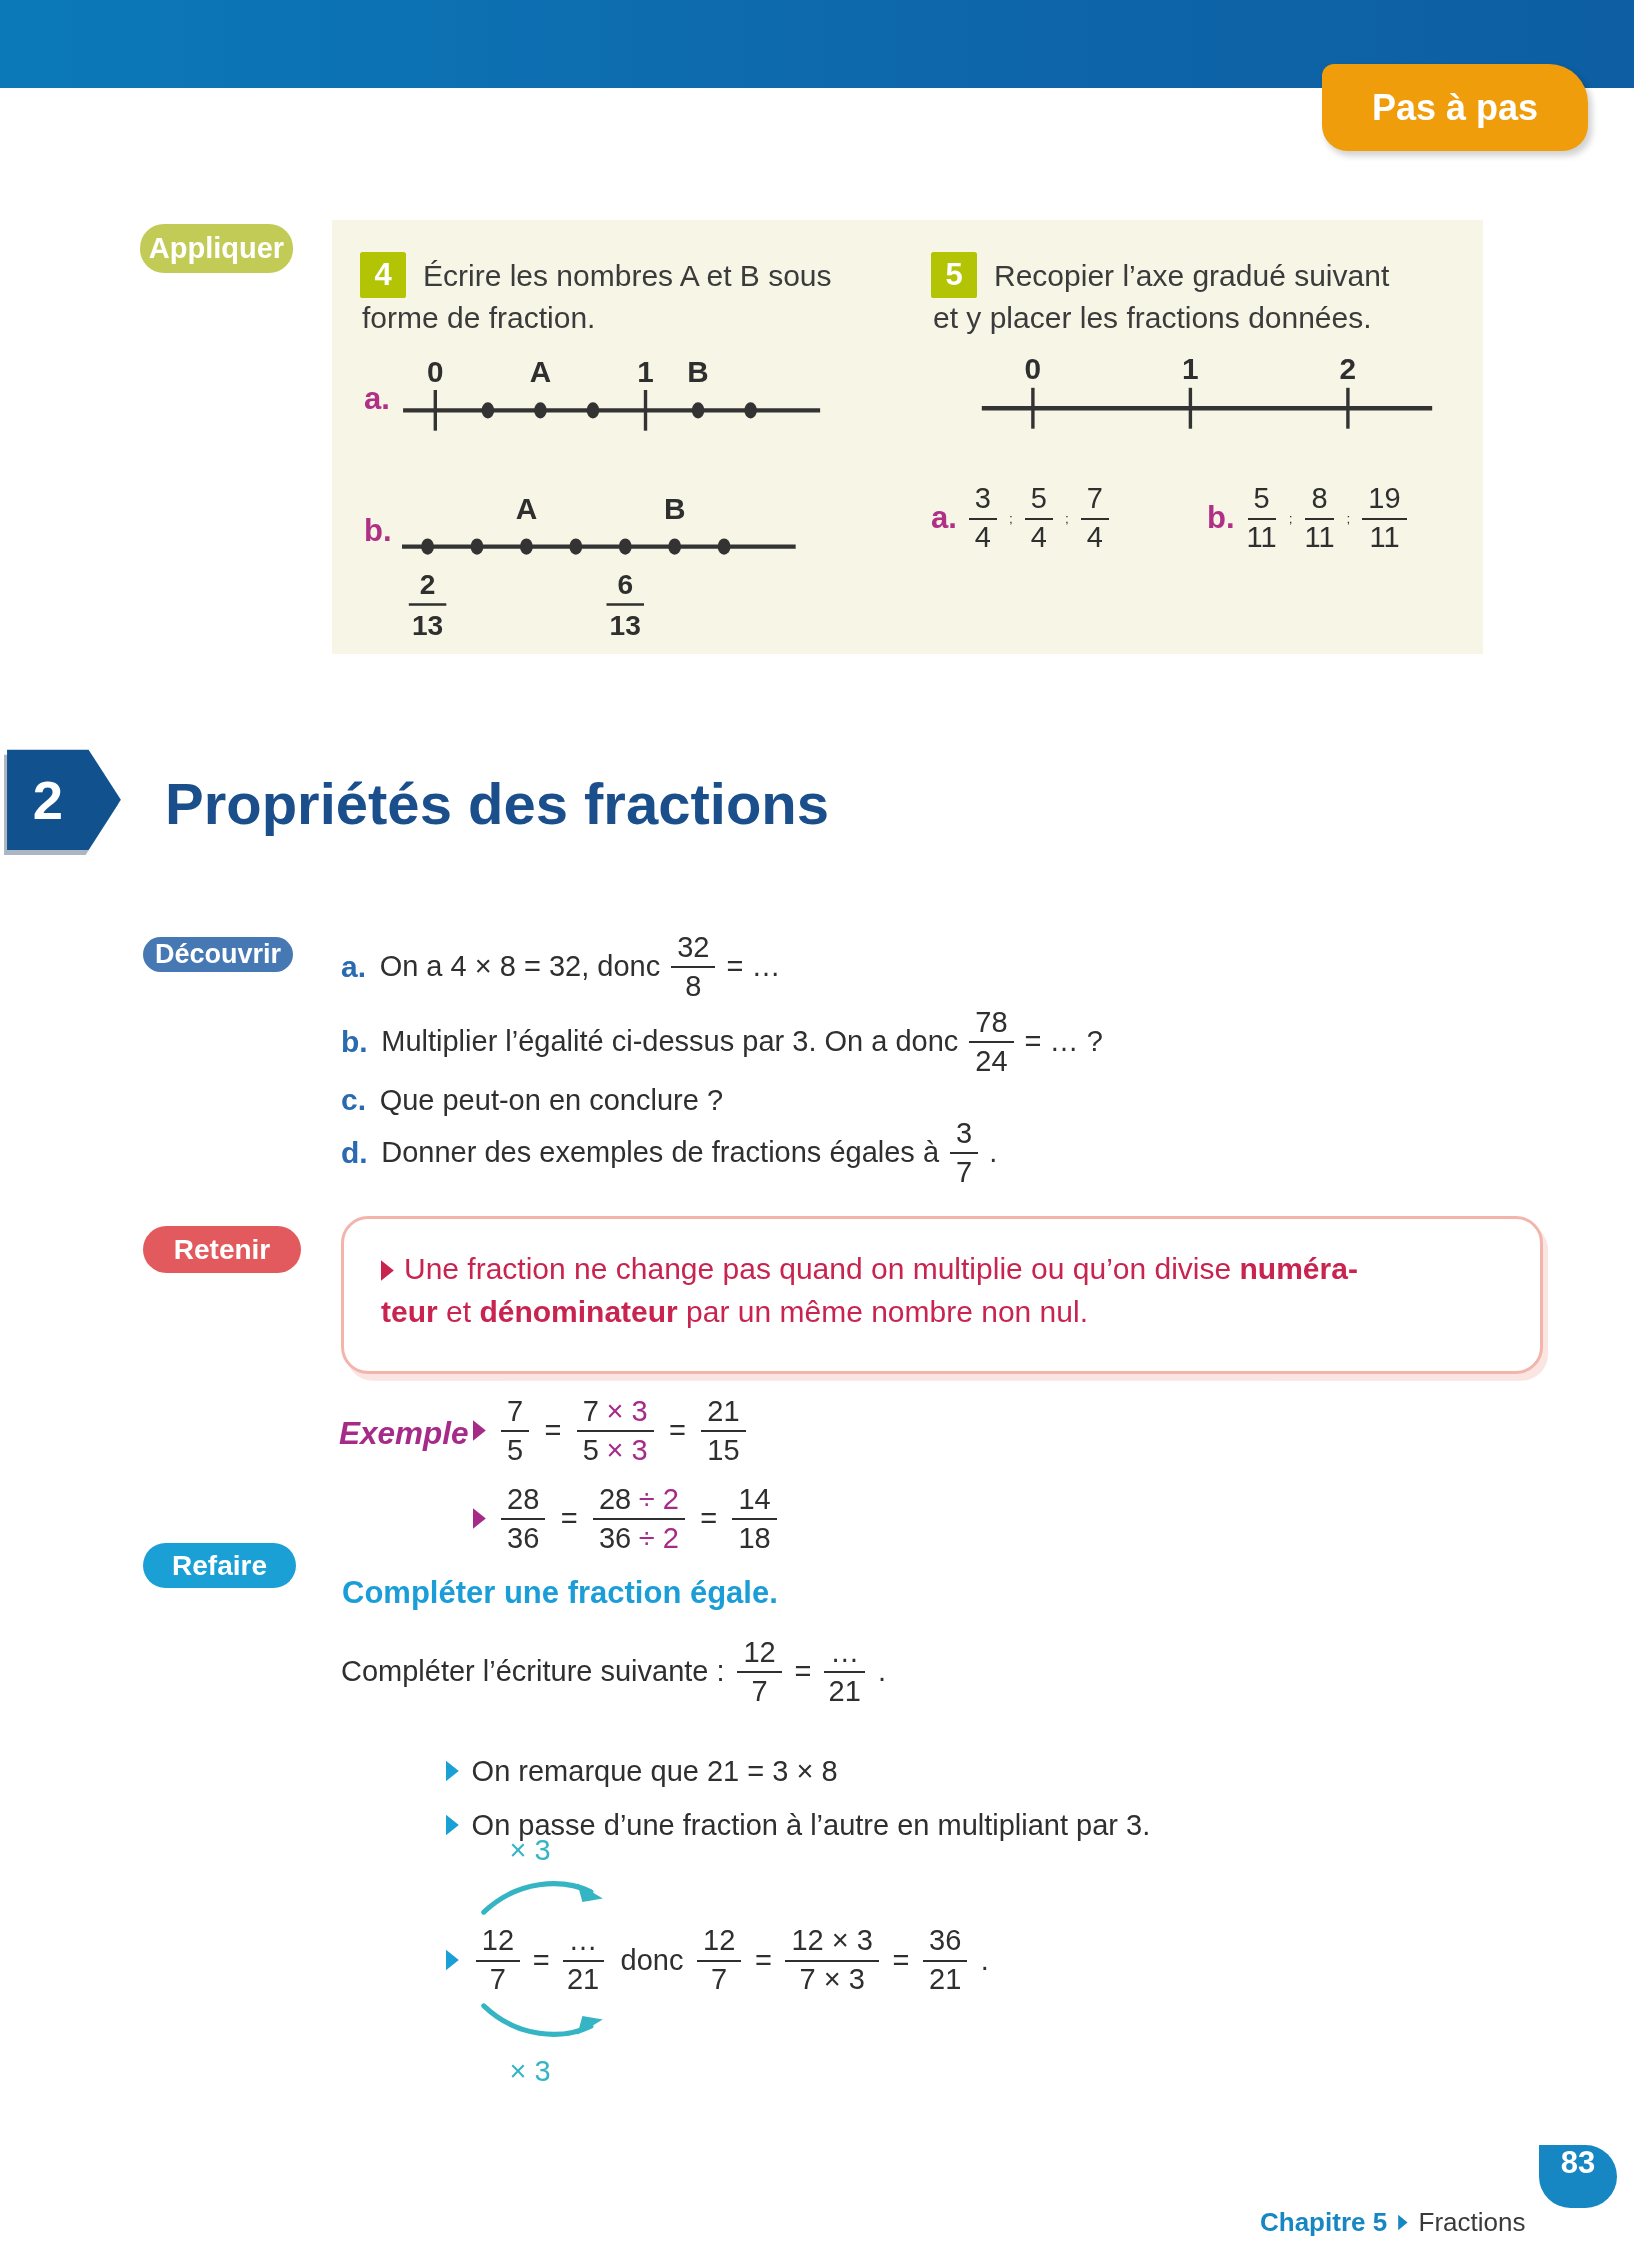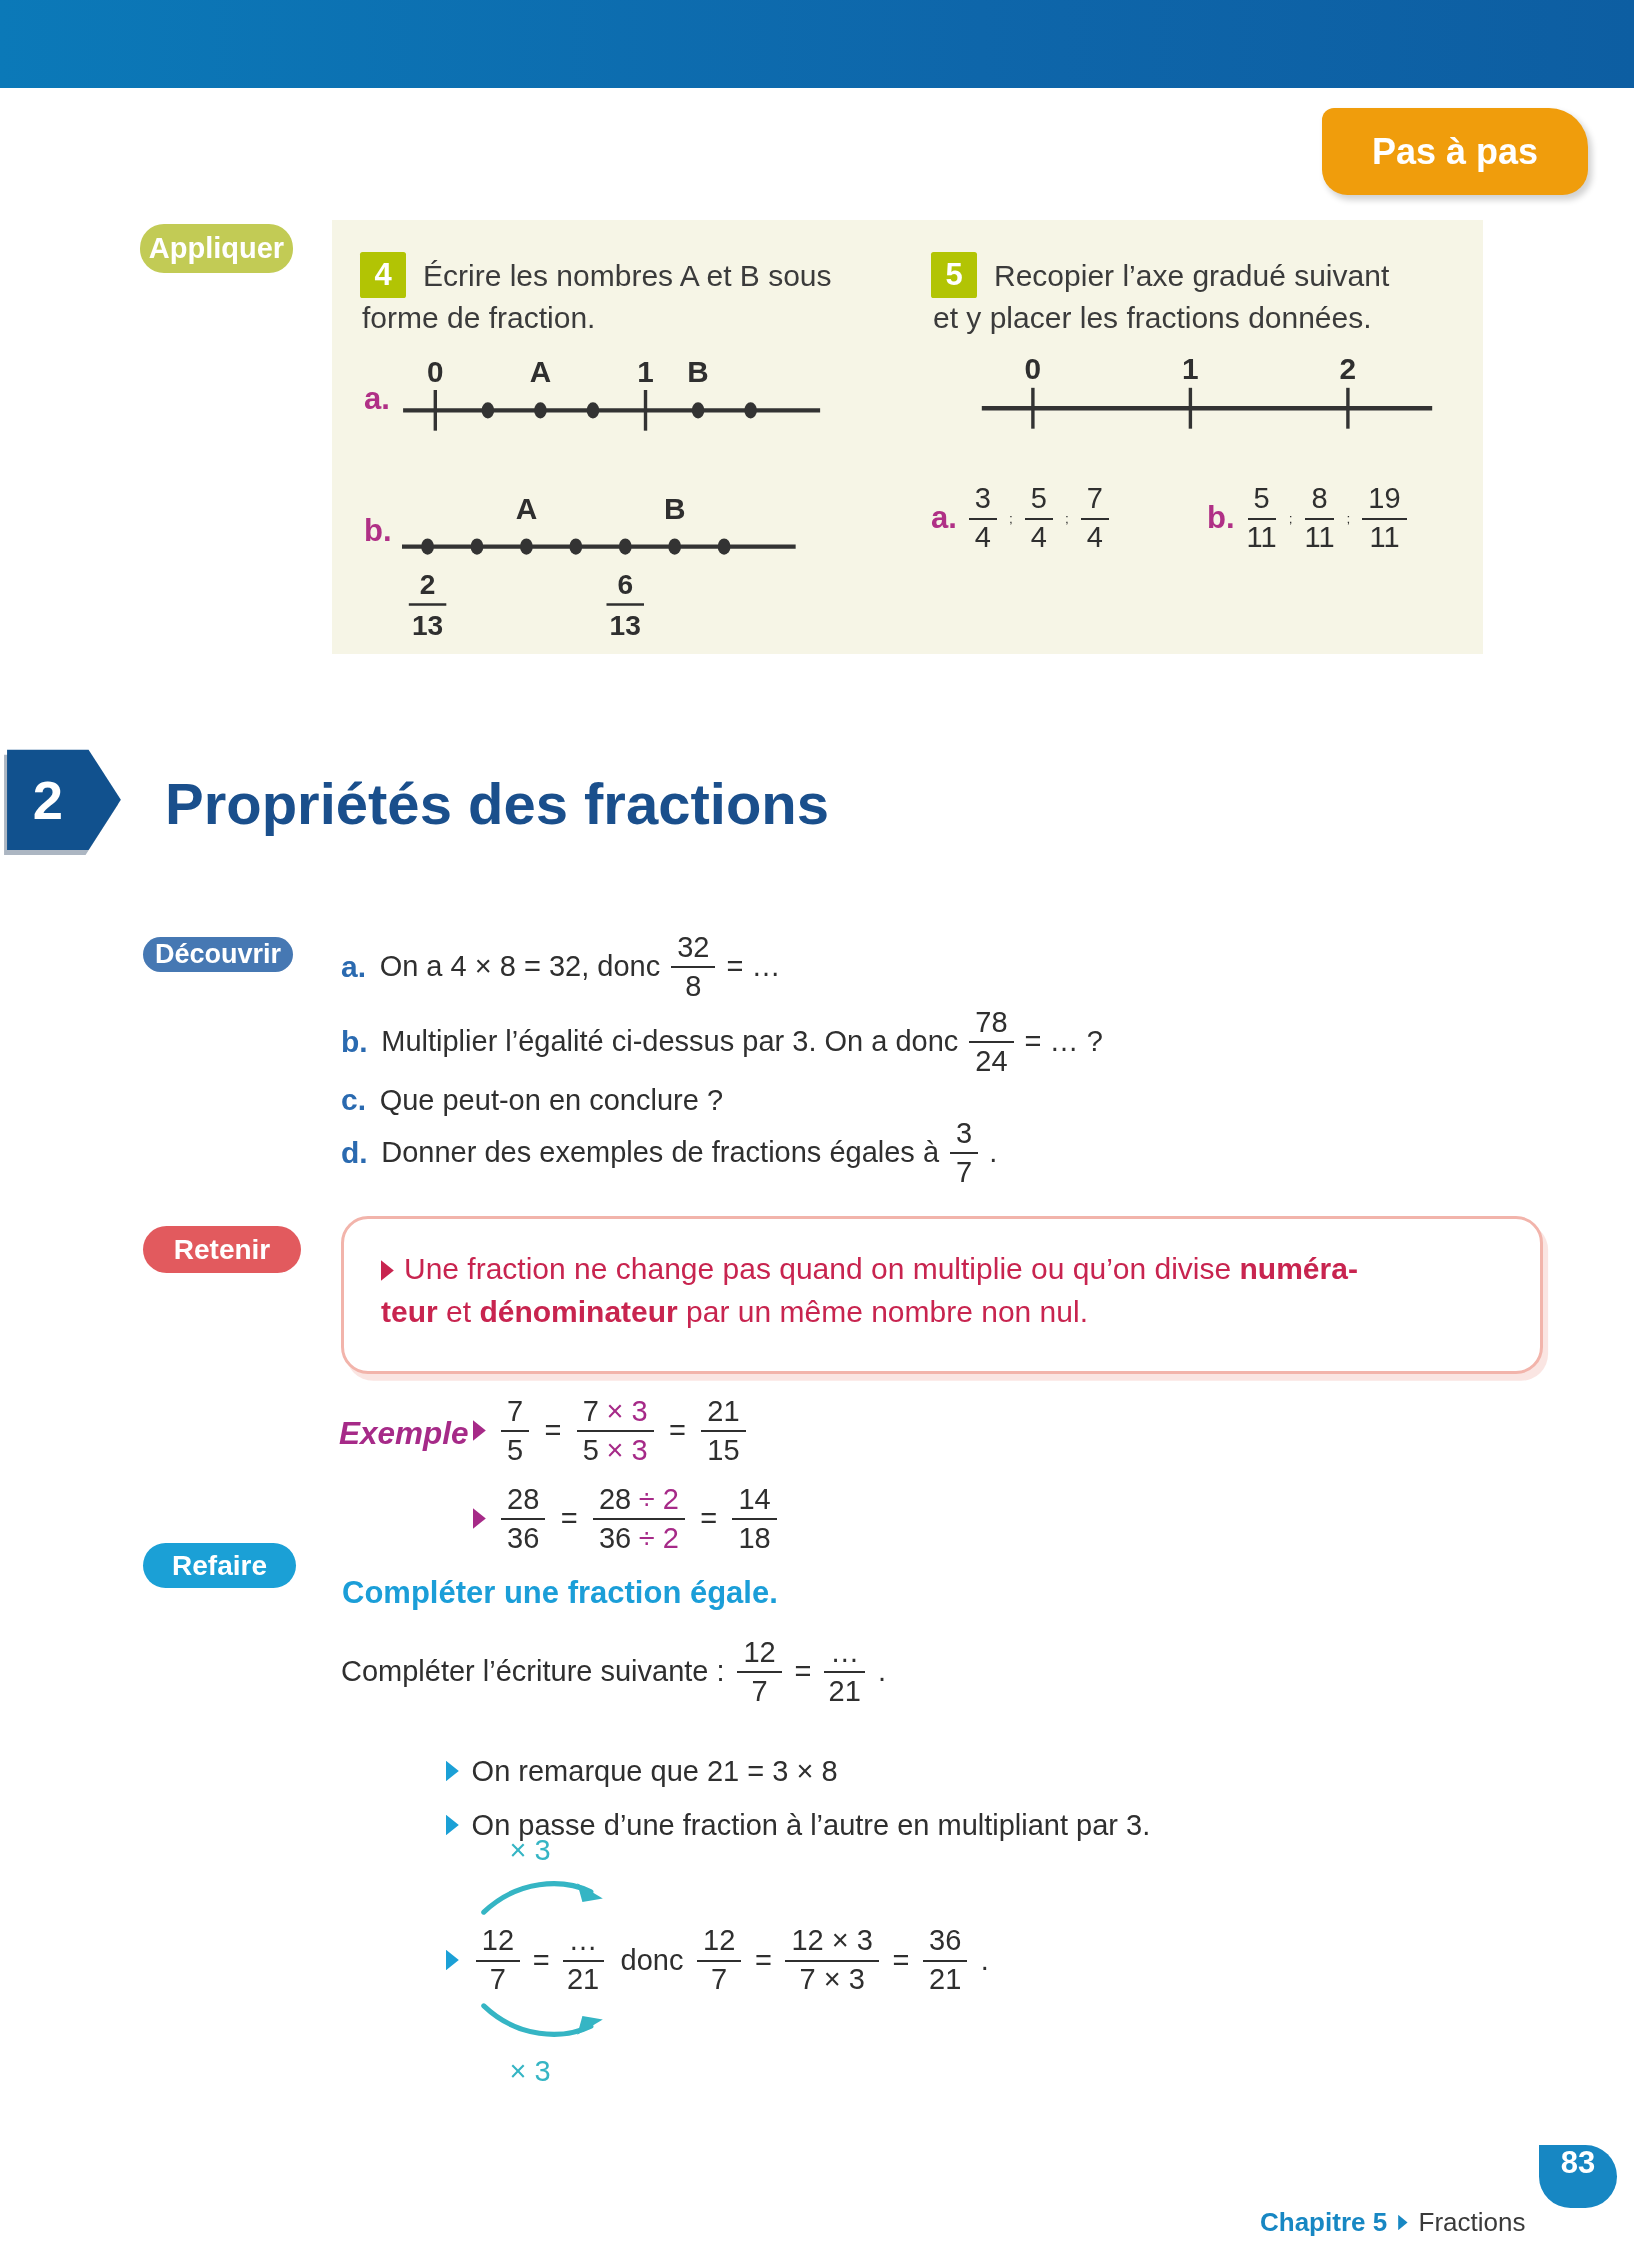--- a/index.html
+++ b/index.html
@@ -6,21 +6,21 @@
   #page{position:relative;width:1635px;height:2261px;background:#ffffff;overflow:hidden;
         font-family:"Liberation Sans",sans-serif;color:#2f2f2f;}
 
   .abs{position:absolute;}
 
   
   .topbar{position:absolute;left:0;top:0;width:1635px;height:88px;
           background:linear-gradient(90deg,#0b79b8 0%,#0e66aa 60%,#0d5ea2 100%);}
   .step-tab{position:absolute;left:1322px;top:64px;width:266px;height:87px;background:#f09d0c;
             border-radius:12px 39px 25.5px 25.5px;display:flex;align-items:center;justify-content:center;
-            color:#fff;font-size:36px;font-weight:bold;box-shadow:3.4px 4.3px 6px rgba(0,0,0,.18);margin-top:44px;}
+            color:#fff;font-size:36px;font-weight:bold;box-shadow:3.4px 4.3px 6px rgba(0,0,0,.18);}
 
   
   .panel{position:absolute;left:332px;top:220px;width:1151px;height:434px;background:#f6f5e6;}
 
   
   .pill{position:absolute;display:flex;align-items:center;justify-content:center;
         color:#fff;font-weight:bold;border-radius:24px;white-space:nowrap;}
   #pill-appliquer{left:140px;top:224px;width:153px;height:49px;background:#c2cb55;font-size:29px;}
   #pill-decouvrir{left:143px;top:937px;width:150px;height:35px;background:#4678b3;font-size:27px;}
   #pill-retenir{left:143px;top:1226px;width:158px;height:47px;background:#e25a5e;font-size:28px;}

